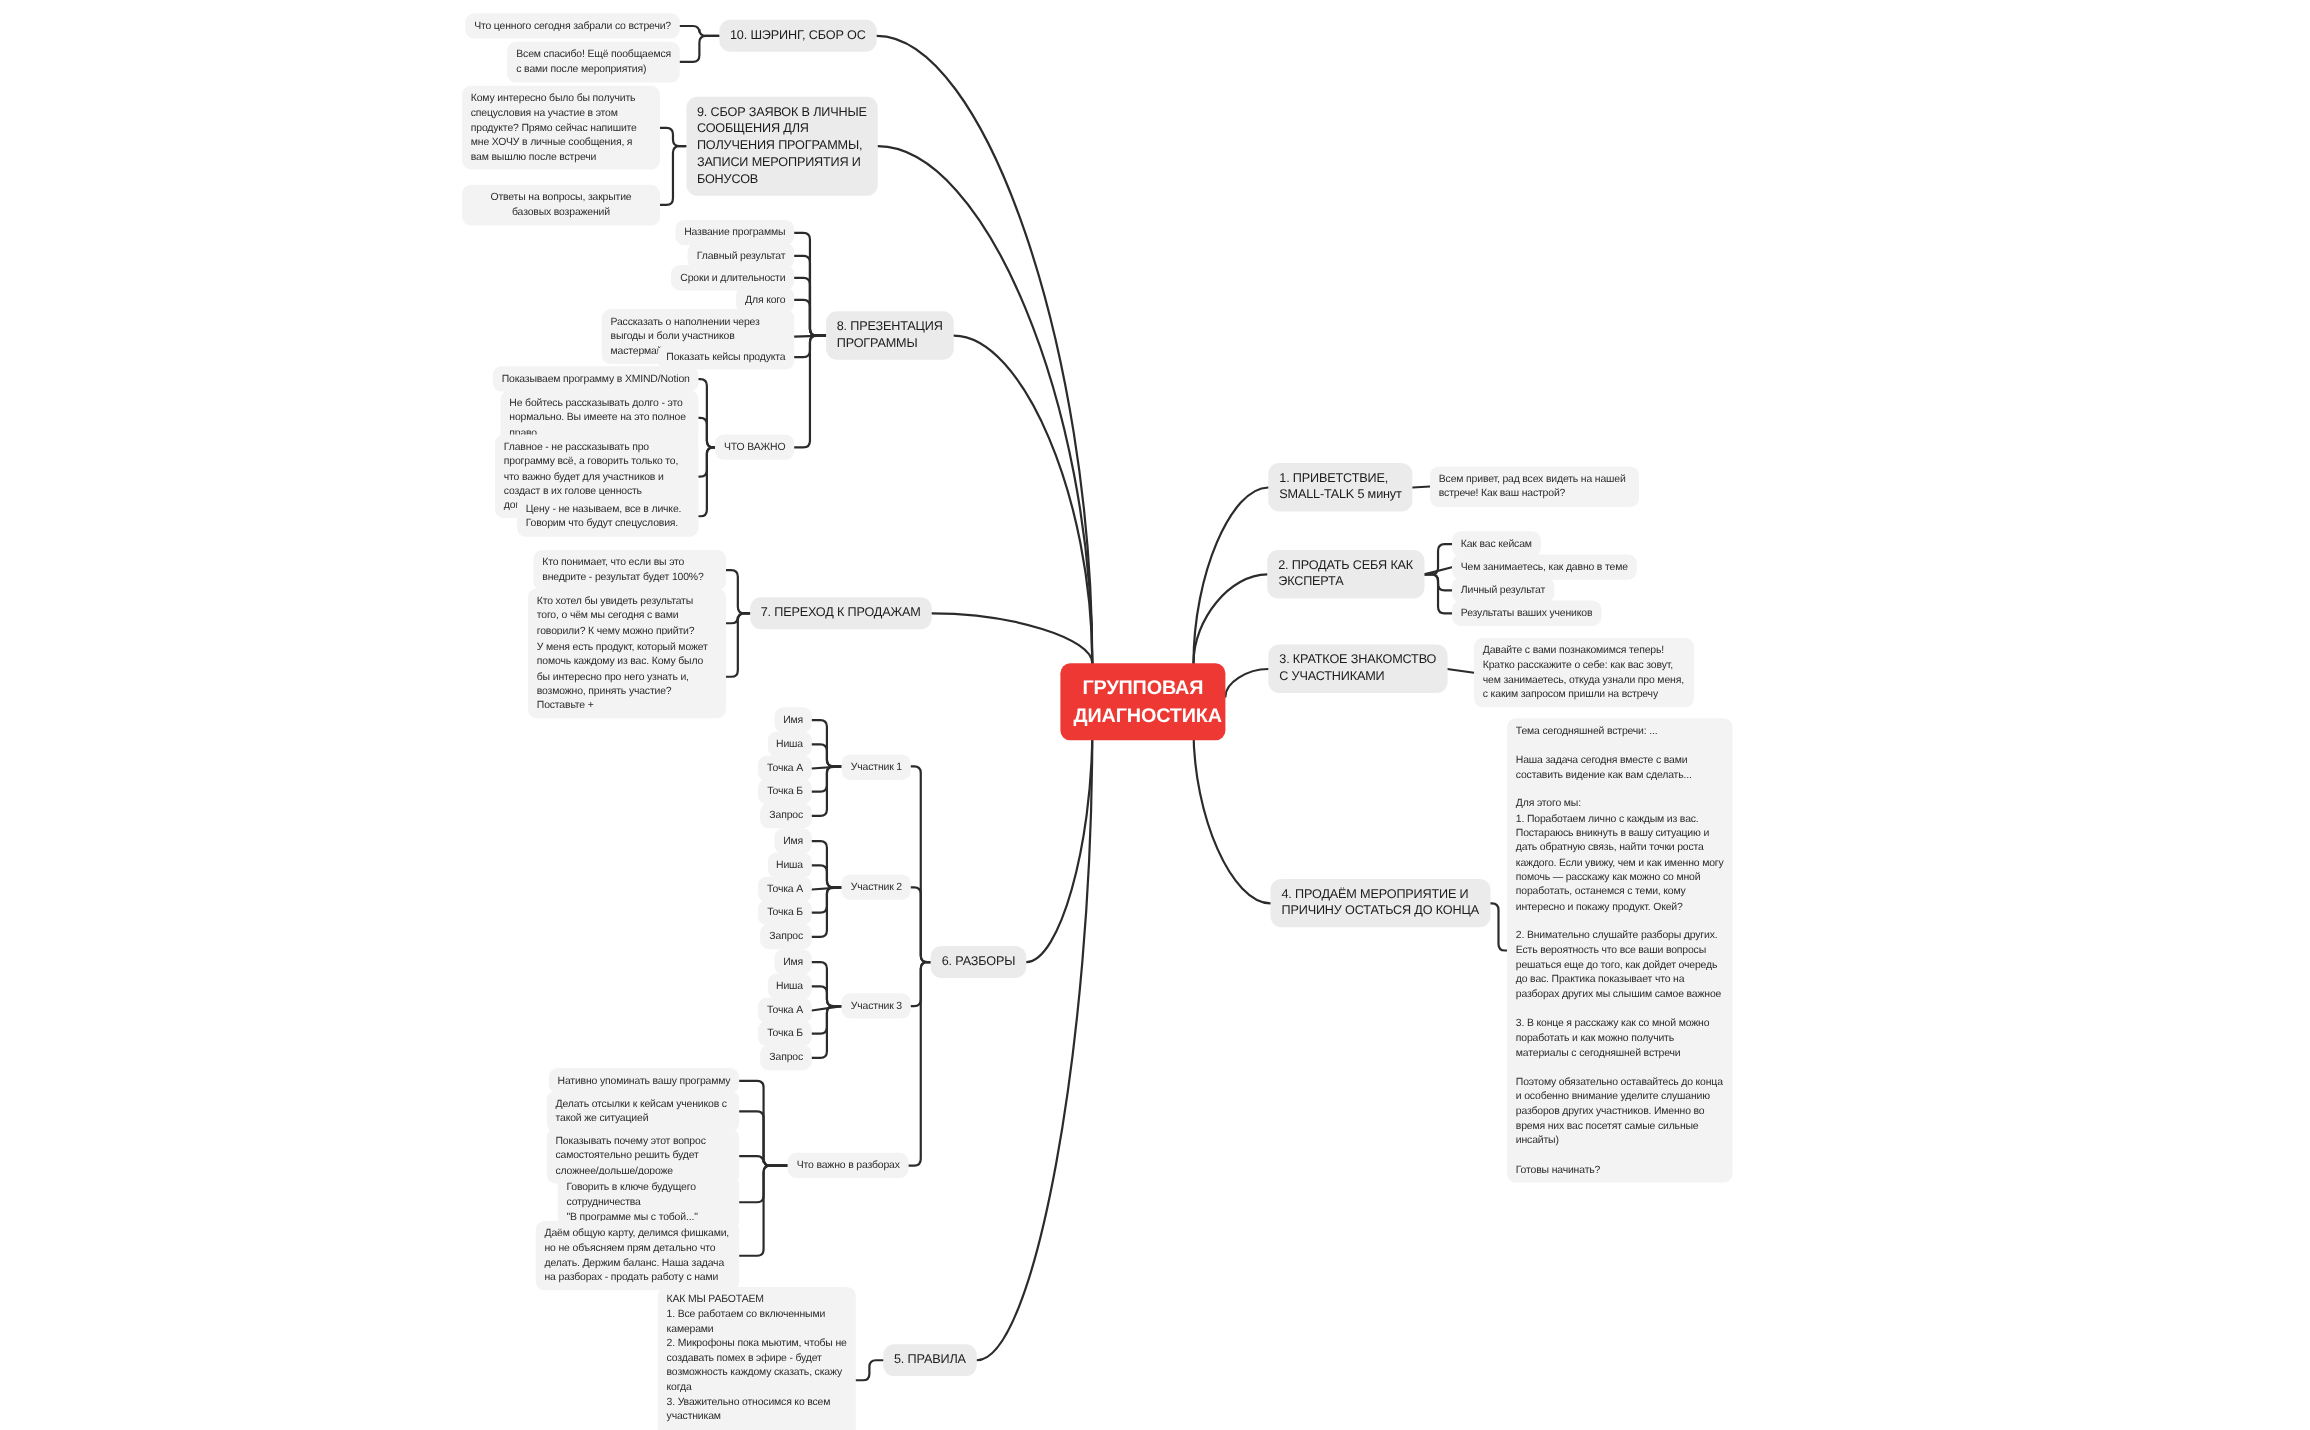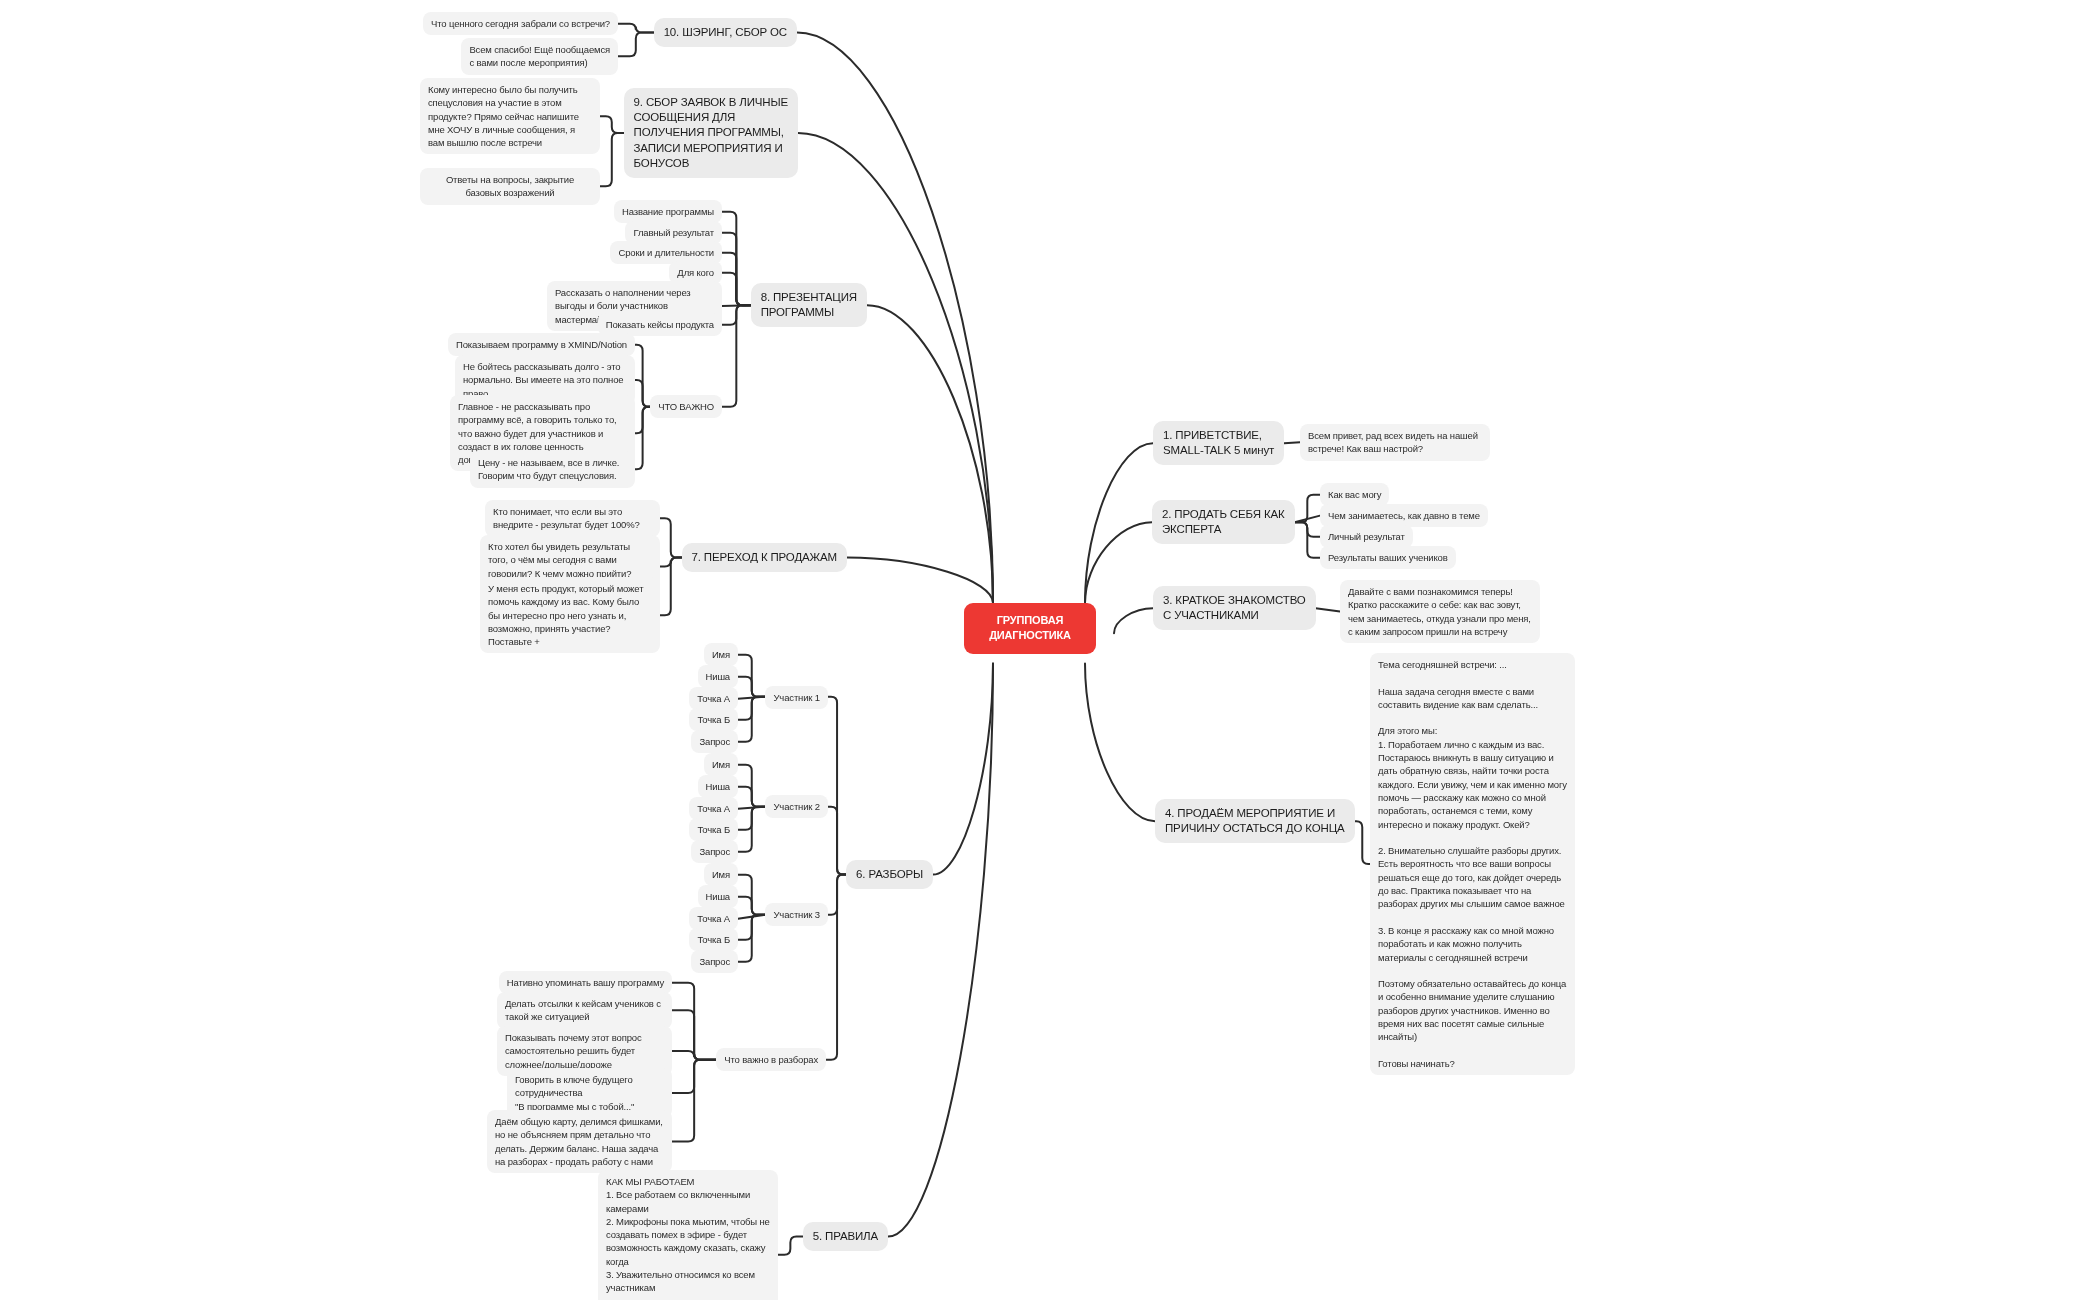--- a/index.html
+++ b/index.html
@@ -15,22 +15,22 @@
     background:var(--topic-bg,#ebebeb);
     font-size:11.5px;line-height:1.32;padding:7px 10px;border-radius:10px;color:#1c1c1c;
   }
   .note{
     background:var(--note-bg,#f3f3f3);
     font-size:9.5px;line-height:1.4;padding:5px 8px;border-radius:8px;color:#2c2c2c;
   }
   .nw{white-space:pre;}
   .root-node{
     background:var(--root-bg,#ed3833);color:var(--root-text,#fff);
-    font-size:11px;font-weight:bold;text-align:center;line-height:1.4;
-    padding:10px 12px;border-radius:9px;width:132px;
+    font-size:18px;font-weight:bold;text-align:center;line-height:1.4;
+    padding:10px 12px;border-radius:9px;width:150px;
   }
 </style>
 </head>
 <body>
 
 <div class="canvas" id="cv">
   <svg id="links" viewBox="0 0 2100 1300">
       <path d="M 1085 603 C 1085 523.0859375, 1119 443.171875, 1153 443.171875" fill="none" stroke="#2b2b2b" stroke-width="2" stroke-linecap="round"></path>
       <path d="M 1085 603 C 1085 562.5859375, 1118.5 522.171875, 1152 522.171875" fill="none" stroke="#2b2b2b" stroke-width="2" stroke-linecap="round"></path>
       <path d="M 1114 633.296875 C 1114 620.734375, 1133.5 608.171875, 1153 608.171875" fill="none" stroke="#2b2b2b" stroke-width="2" stroke-linecap="round"></path>
@@ -95,21 +95,21 @@
 
   <div class="node root-node" id="root" style="left:964px;top:603px;">ГРУППОВАЯ
 ДИАГНОСТИКА</div>
 
   <div class="node topic" id="b1" style="left:1153px;top:421px;">1. ПРИВЕТСТВИЕ,
 SMALL-TALK 5 минут</div>
   <div class="node note" style="left:1300px;top:424px;width:190px;">Всем привет, рад всех видеть на нашей встрече! Как ваш настрой?</div>
 
   <div class="node topic" id="b2" style="left:1152px;top:500px;">2. ПРОДАТЬ СЕБЯ КАК
 ЭКСПЕРТА</div>
-  <div class="node note nw" style="left:1320px;top:483px;">Как вас могу</div>
+  <div class="node note nw" style="left:1320px;top:483px;">Как вас кейсам</div>
   <div class="node note nw" style="left:1320px;top:504px;">Чем занимаетесь, как давно в теме</div>
   <div class="node note nw" style="left:1320px;top:525px;">Личный результат</div>
   <div class="node note nw" style="left:1320px;top:546px;">Результаты ваших учеников</div>
 
   <div class="node topic" id="b3" style="left:1153px;top:586px;">3. КРАТКОЕ ЗНАКОМСТВО
 С УЧАСТНИКАМИ</div>
   <div class="node note" style="left:1340px;top:580px;width:200px;">Давайте с вами познакомимся теперь! Кратко расскажите о себе: как вас зовут, чем занимаетесь, откуда узнали про меня, с каким запросом пришли на встречу</div>
 
   <div class="node topic" id="b4" style="left:1155px;top:799px;">4. ПРОДАЁМ МЕРОПРИЯТИЕ И
 ПРИЧИНУ ОСТАТЬСЯ ДО КОНЦА</div>

